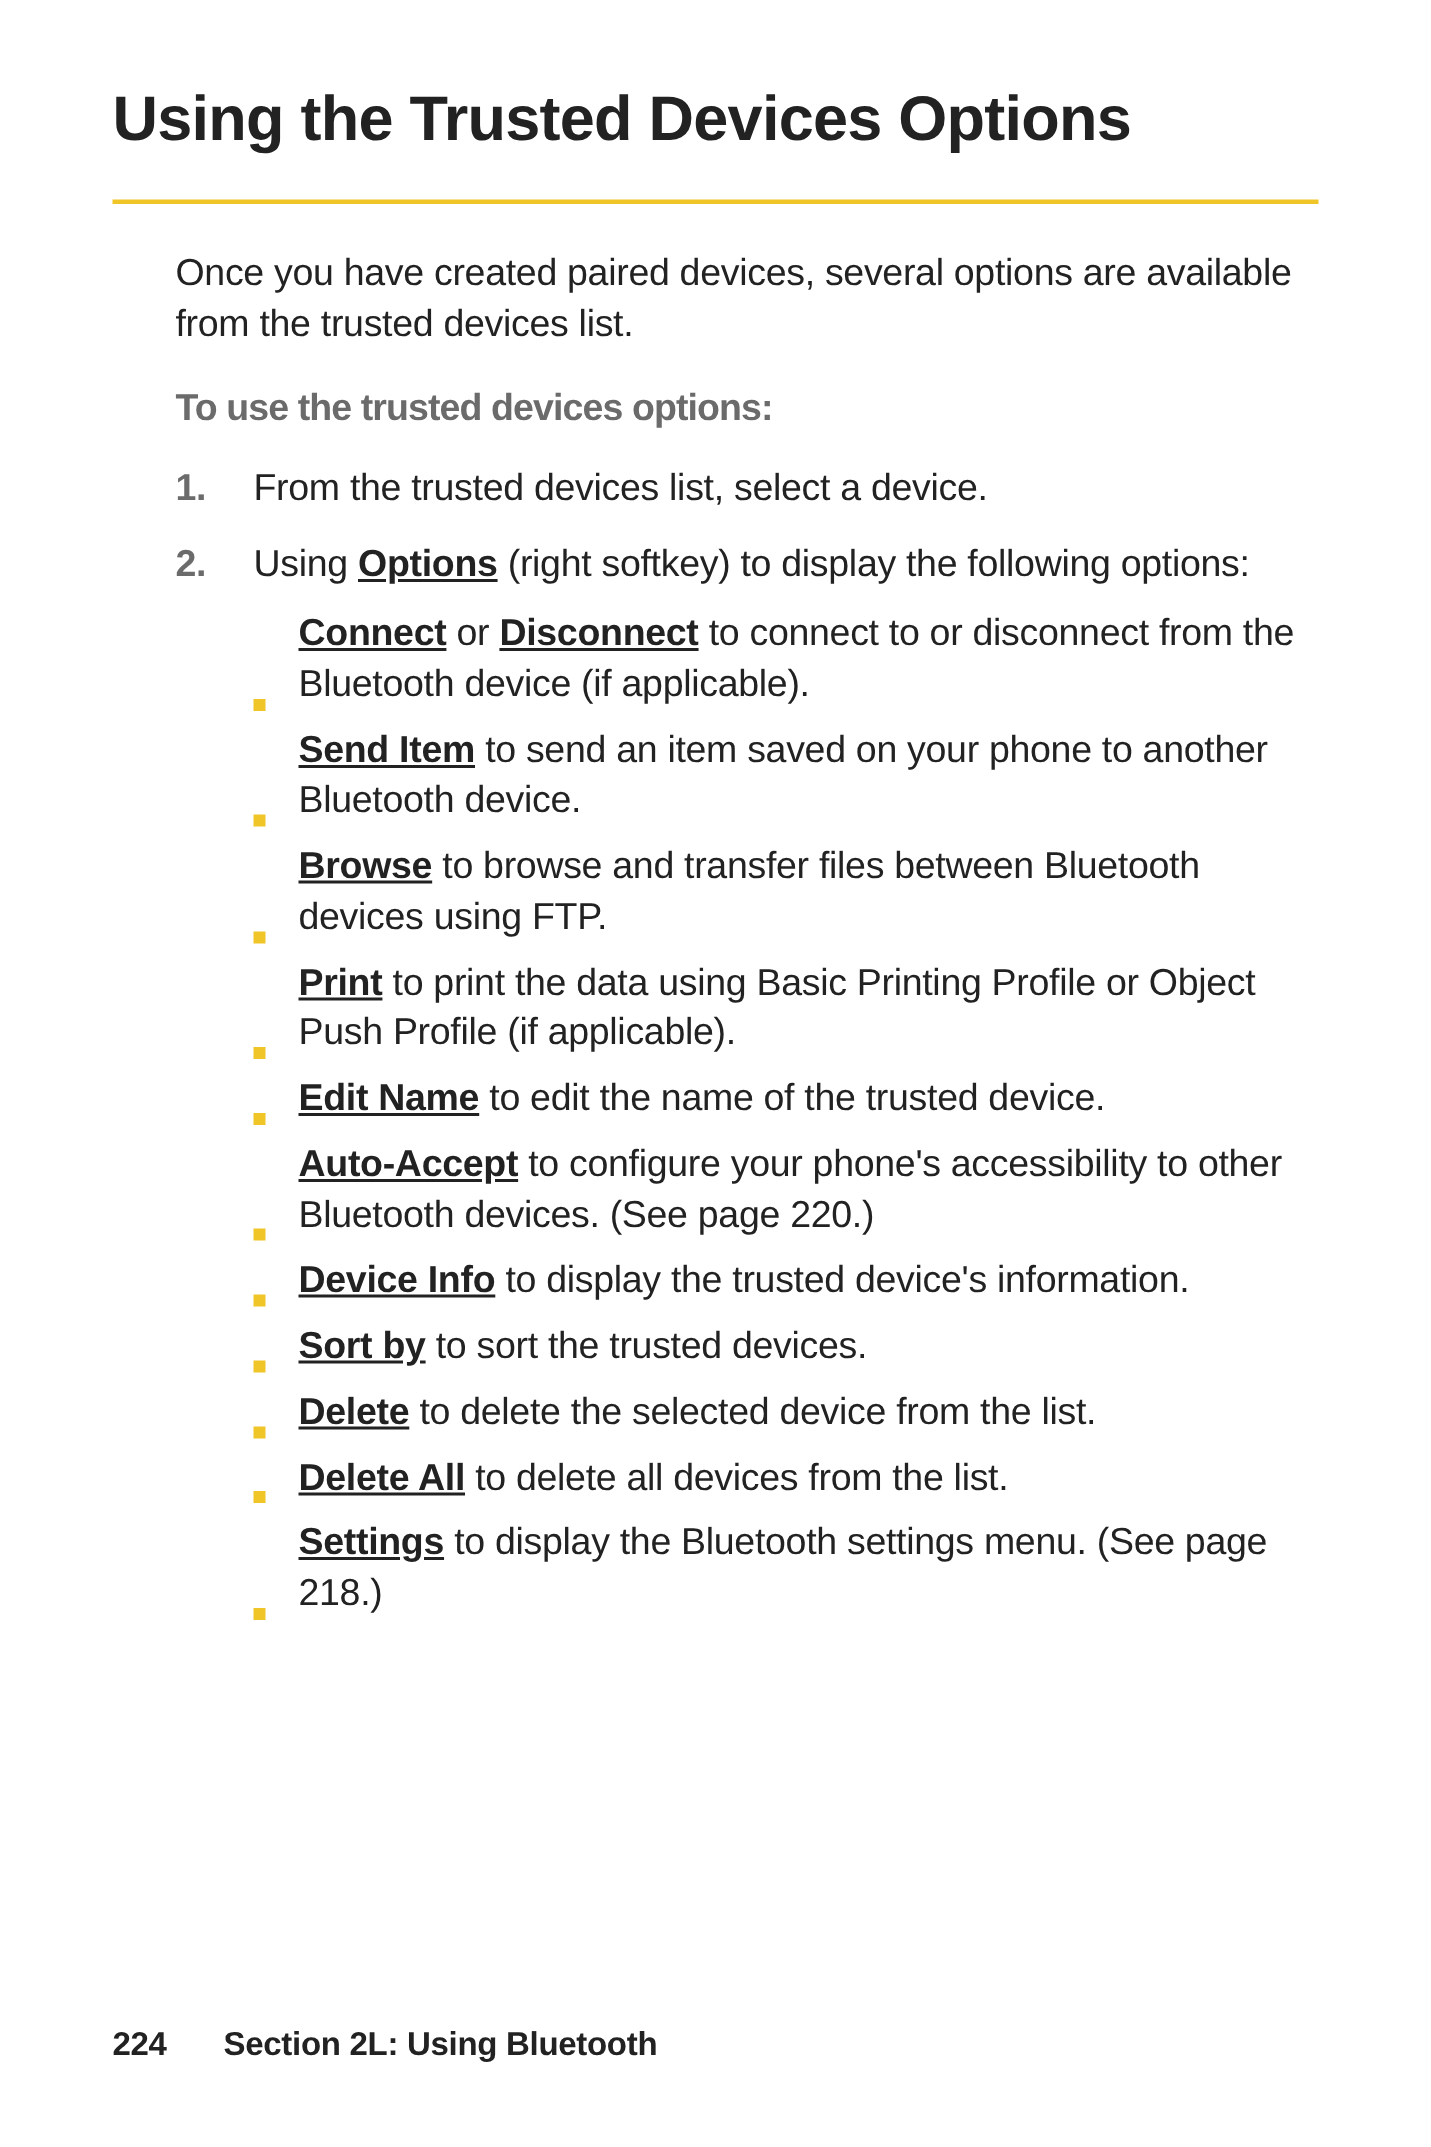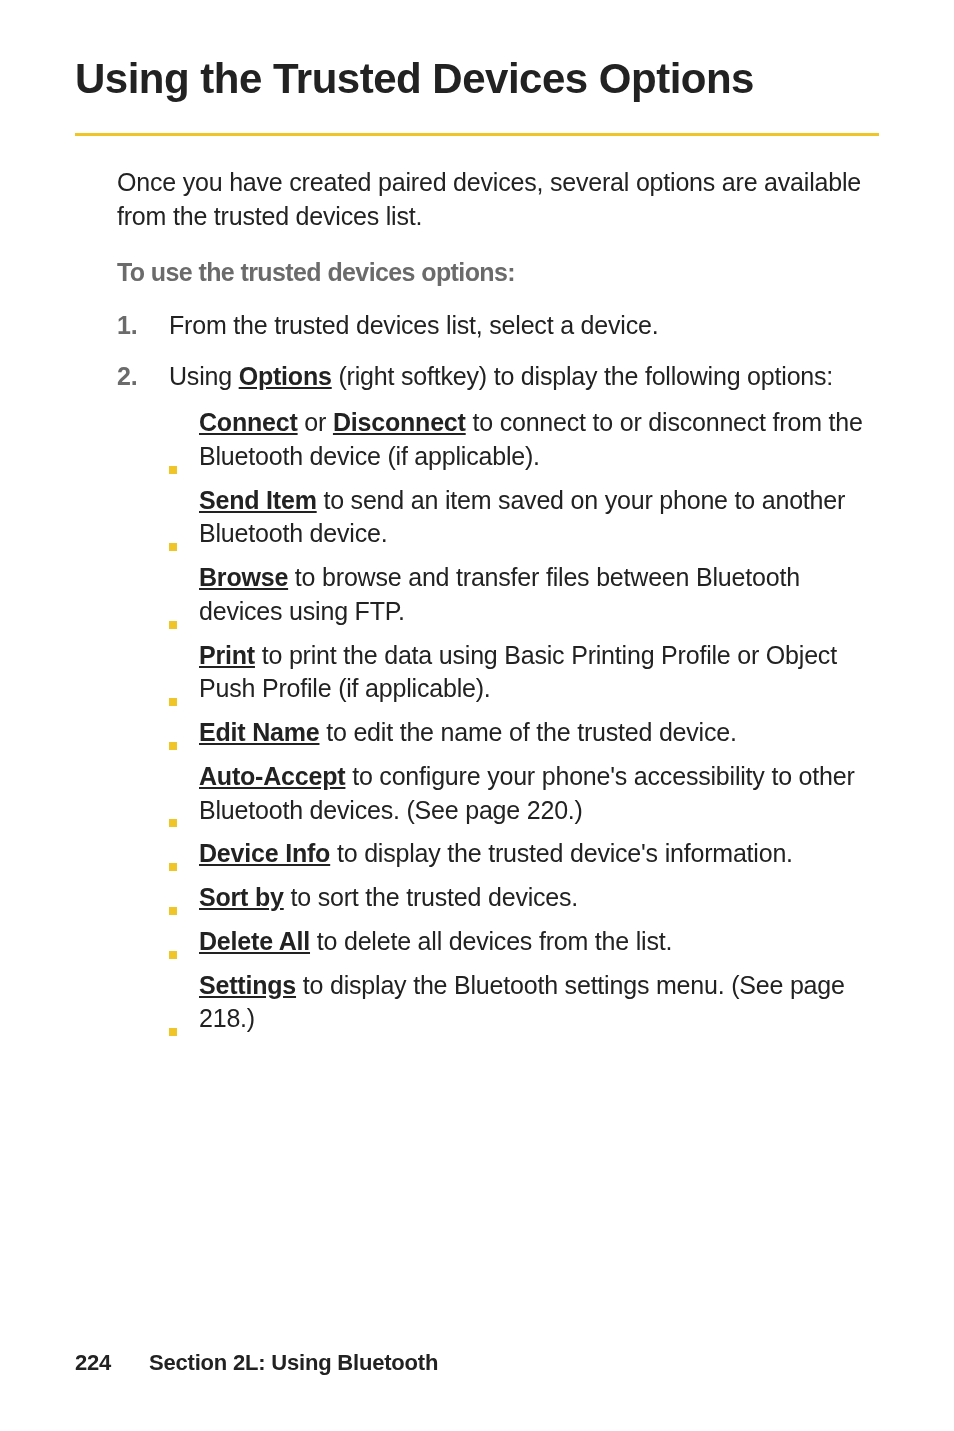--- a/index.html
+++ b/index.html
@@ -171,20 +171,26 @@
         <li>
           <span class="bullet-marker">
               <span class="square"></span>
             </span>
           <span class="bullet-content"><span class="bold">Sort by</span><span> to sort the trusted devices.</span></span>
         </li>
         <li>
           <span class="bullet-marker">
               <span class="square"></span>
             </span>
+          <span class="bullet-content"><span class="bold">Delete</span><span> to delete the selected device from the list.</span></span>
+        </li>
+        <li>
+          <span class="bullet-marker">
+              <span class="square"></span>
+            </span>
           <span class="bullet-content"><span class="bold">Delete All</span><span> to delete all devices from the list.</span></span>
         </li>
         <li>
           <span class="bullet-marker">
               <span class="square"></span>
             </span>
           <span class="bullet-content"><span class="bold">Settings</span><span> to display the Bluetooth settings menu. (See page 218.)</span></span>
         </li>
       </ul>
     </span>

